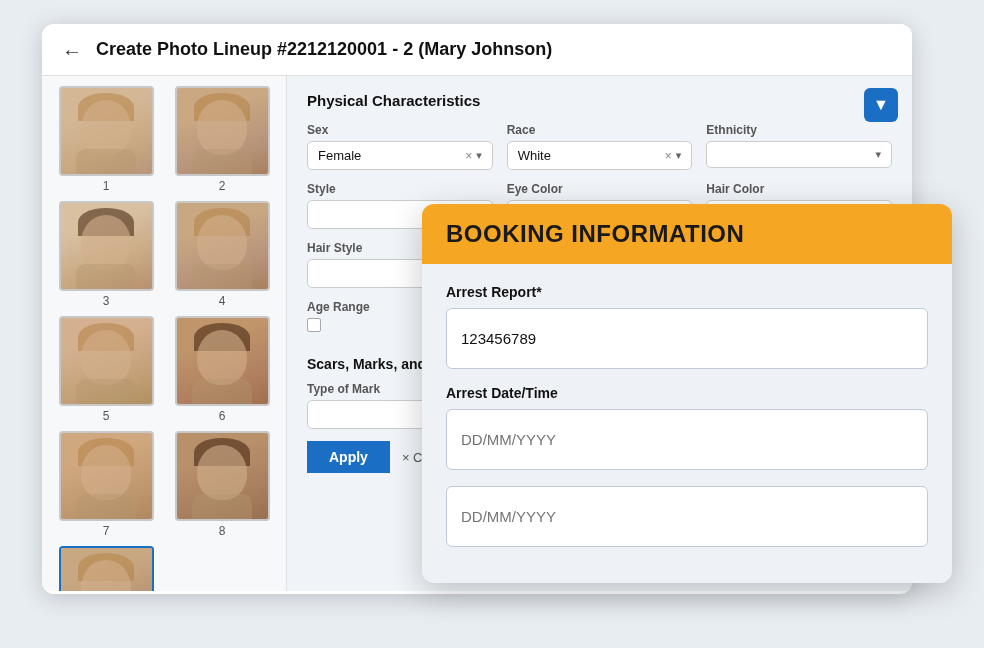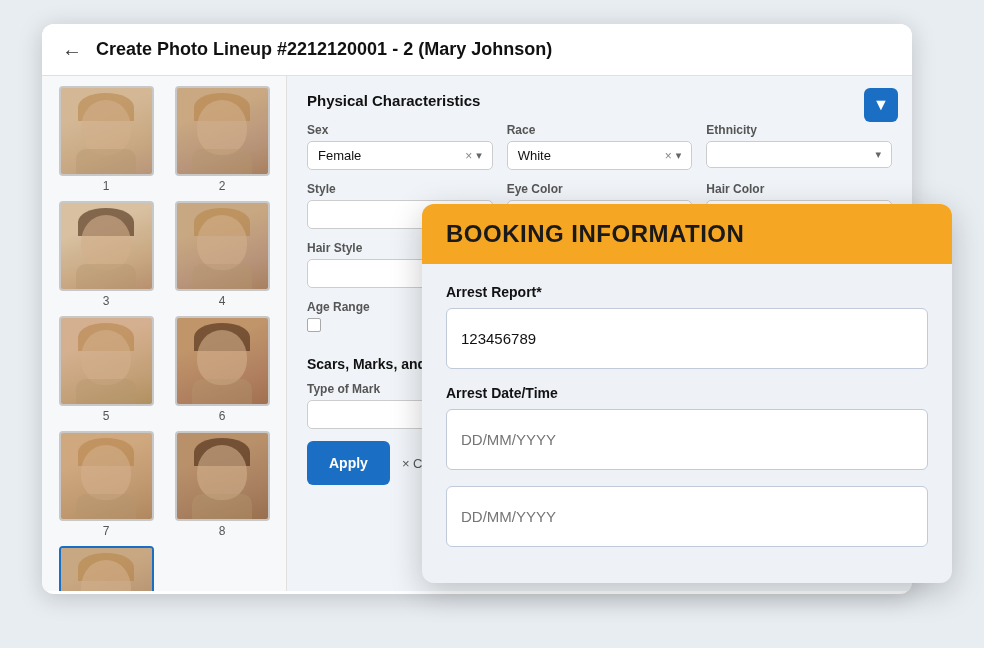--- a/index.html
+++ b/index.html
@@ -274,22 +274,22 @@
       display: flex;
       gap: 12px;
       align-items: center;
       margin-top: 8px;
     }
 
     .apply-btn {
       background: #1a6fc4;
       color: #fff;
       border: none;
-      border-radius: 6px;
-      padding: 14px 22px;
+      border-radius: 0;
+      padding: 8px 22px;
       font-size: 14px;
       font-weight: 600;
       cursor: pointer;
     }
 
     .clear-btn {
       background: none;
       border: none;
       color: #555;
       font-size: 13px;

